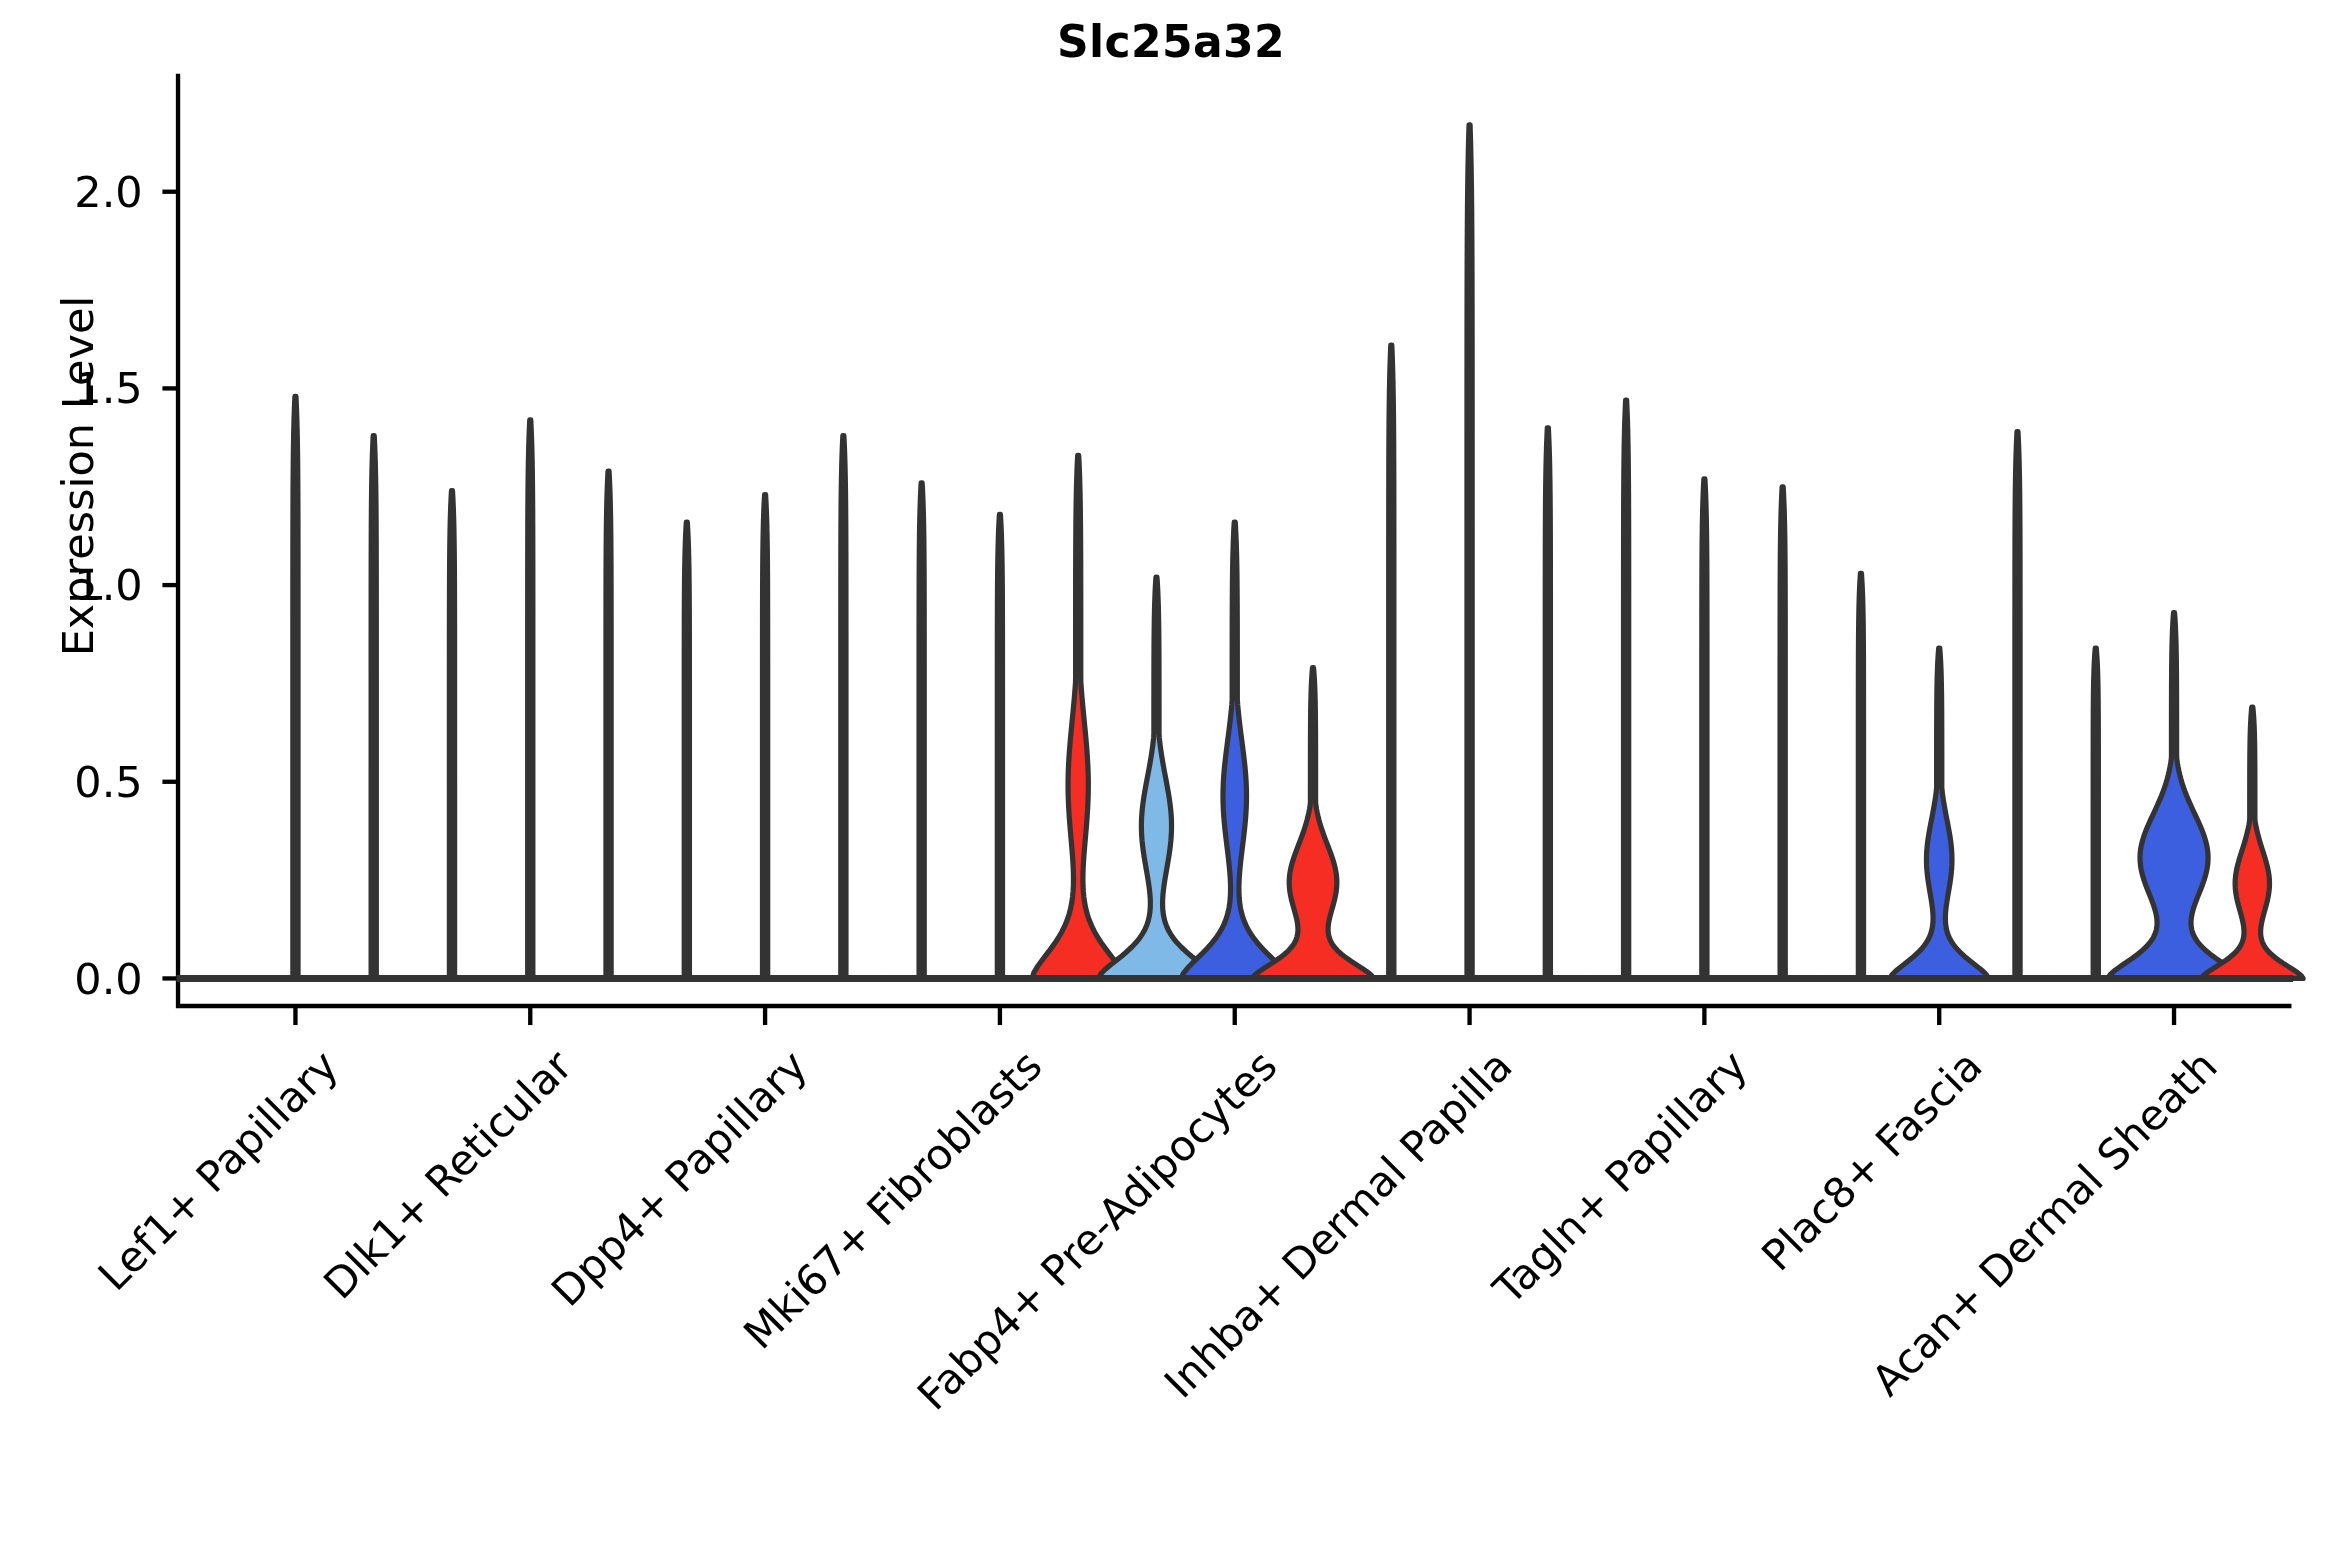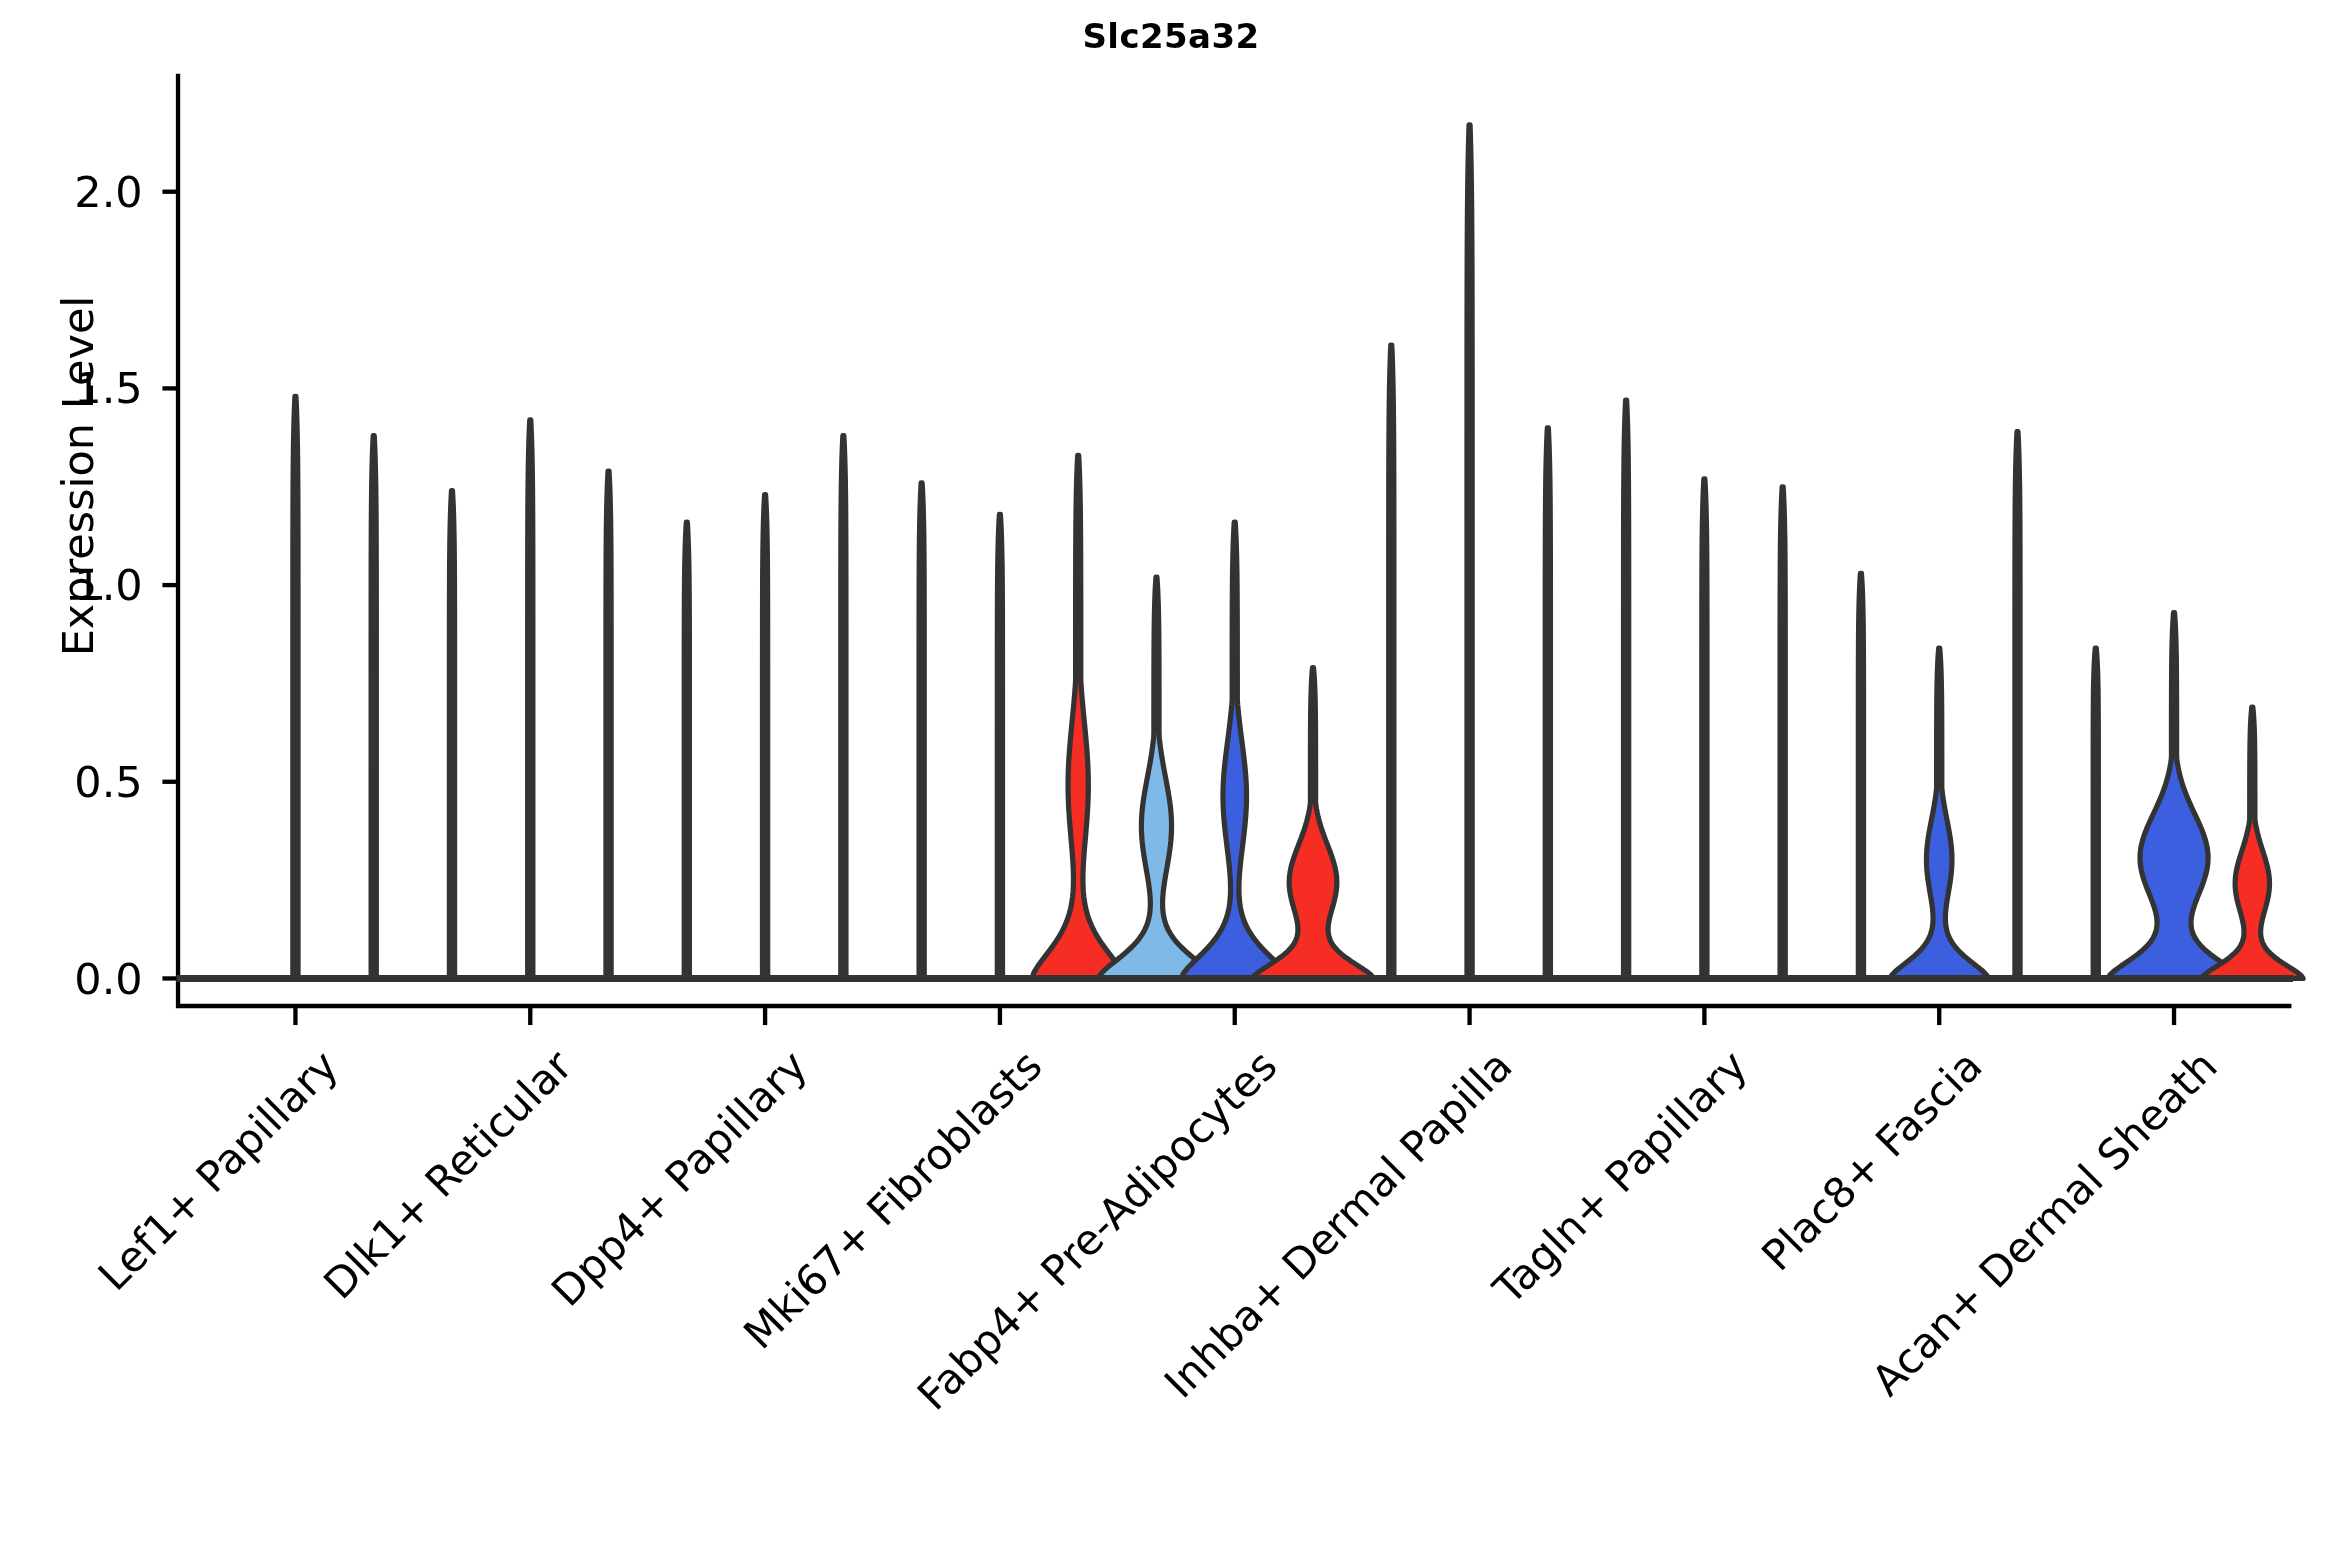--- a/index.html
+++ b/index.html
@@ -2,21 +2,21 @@
 <html style="font-size:14px"><head>
 <meta charset="utf-8">
 <style>
   html,body{margin:0;padding:0;background:#ffffff;}
   body{width:2342px;height:1561px;overflow:hidden;
        font-family:"DejaVu Sans","Liberation Sans",sans-serif;}
   #root{position:relative;width:2342px;height:1561px;background:#ffffff;}
 
   #plot-title{
     position:absolute; left:0; top:15.6px; width:2342px;
-    text-align:center; font-size:34px; font-weight:bold; color:#000;
+    text-align:center; font-size:44px; font-weight:bold; color:#000;
     letter-spacing:0.4px;
   }
 
   #ylabel{
     position:absolute;
     left:-226px; top:451px; width:607px;
     text-align:center;
     font-size:43px; color:#000;
     transform:rotate(-90deg);
     transform-origin:50% 50%;

